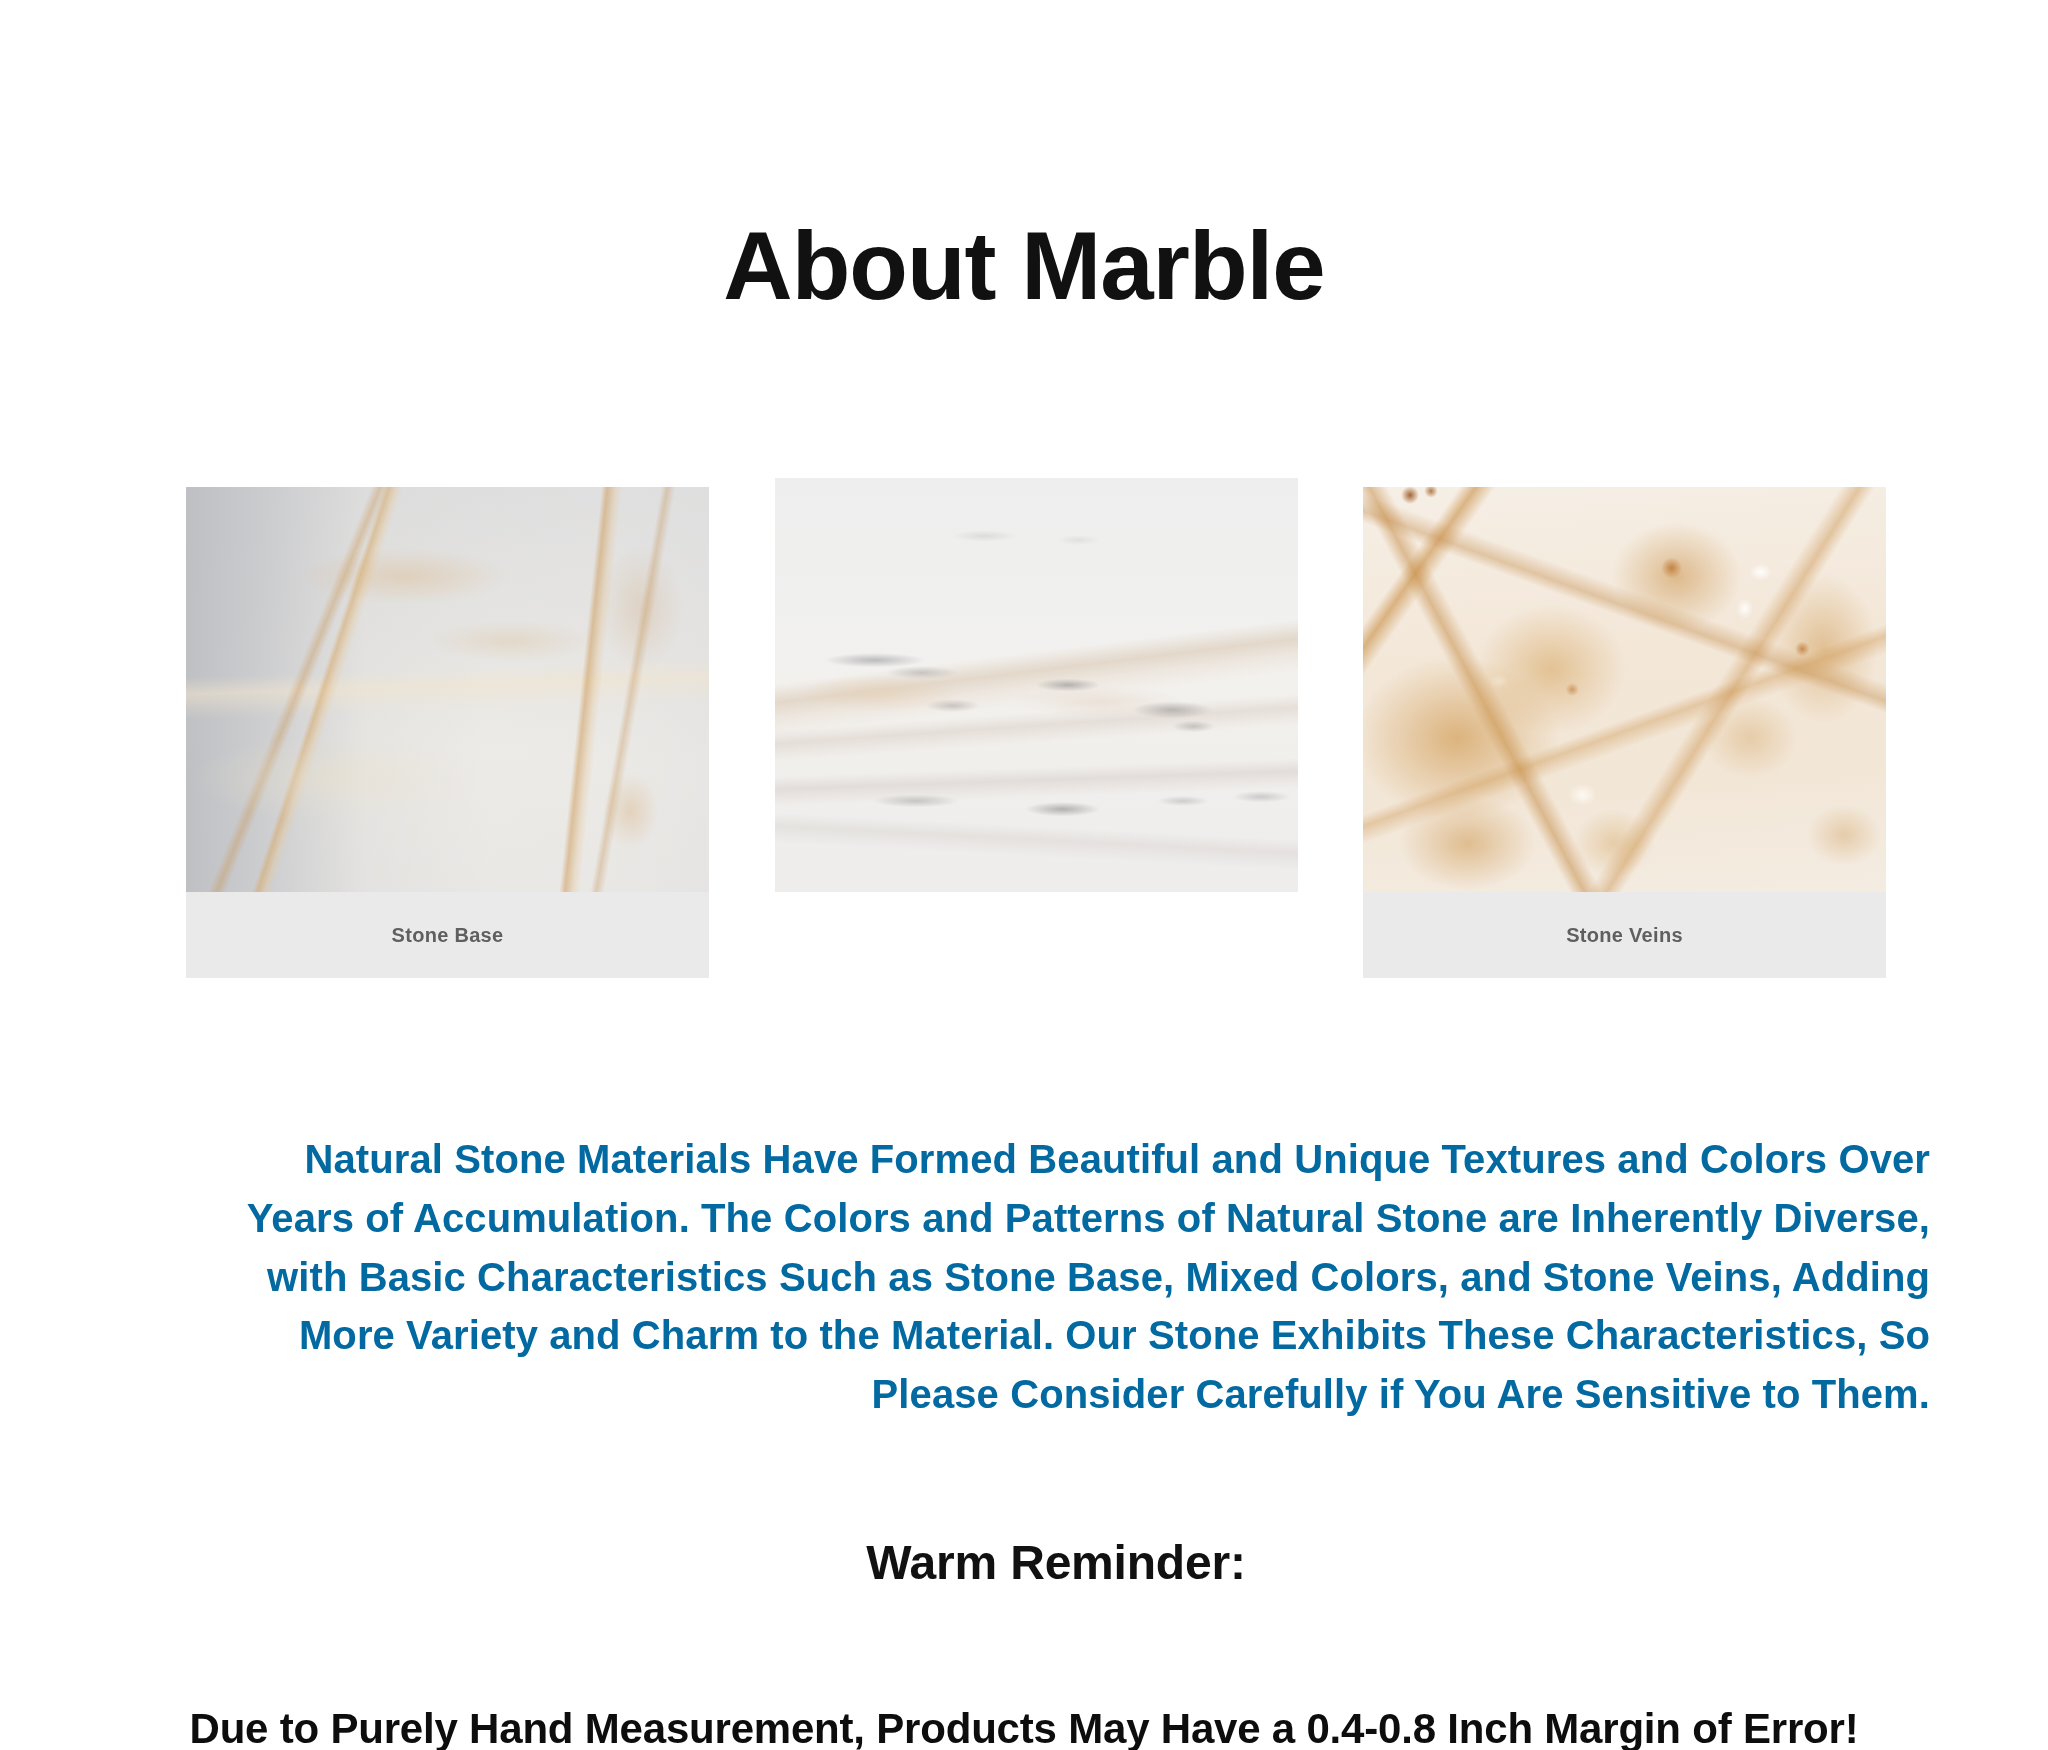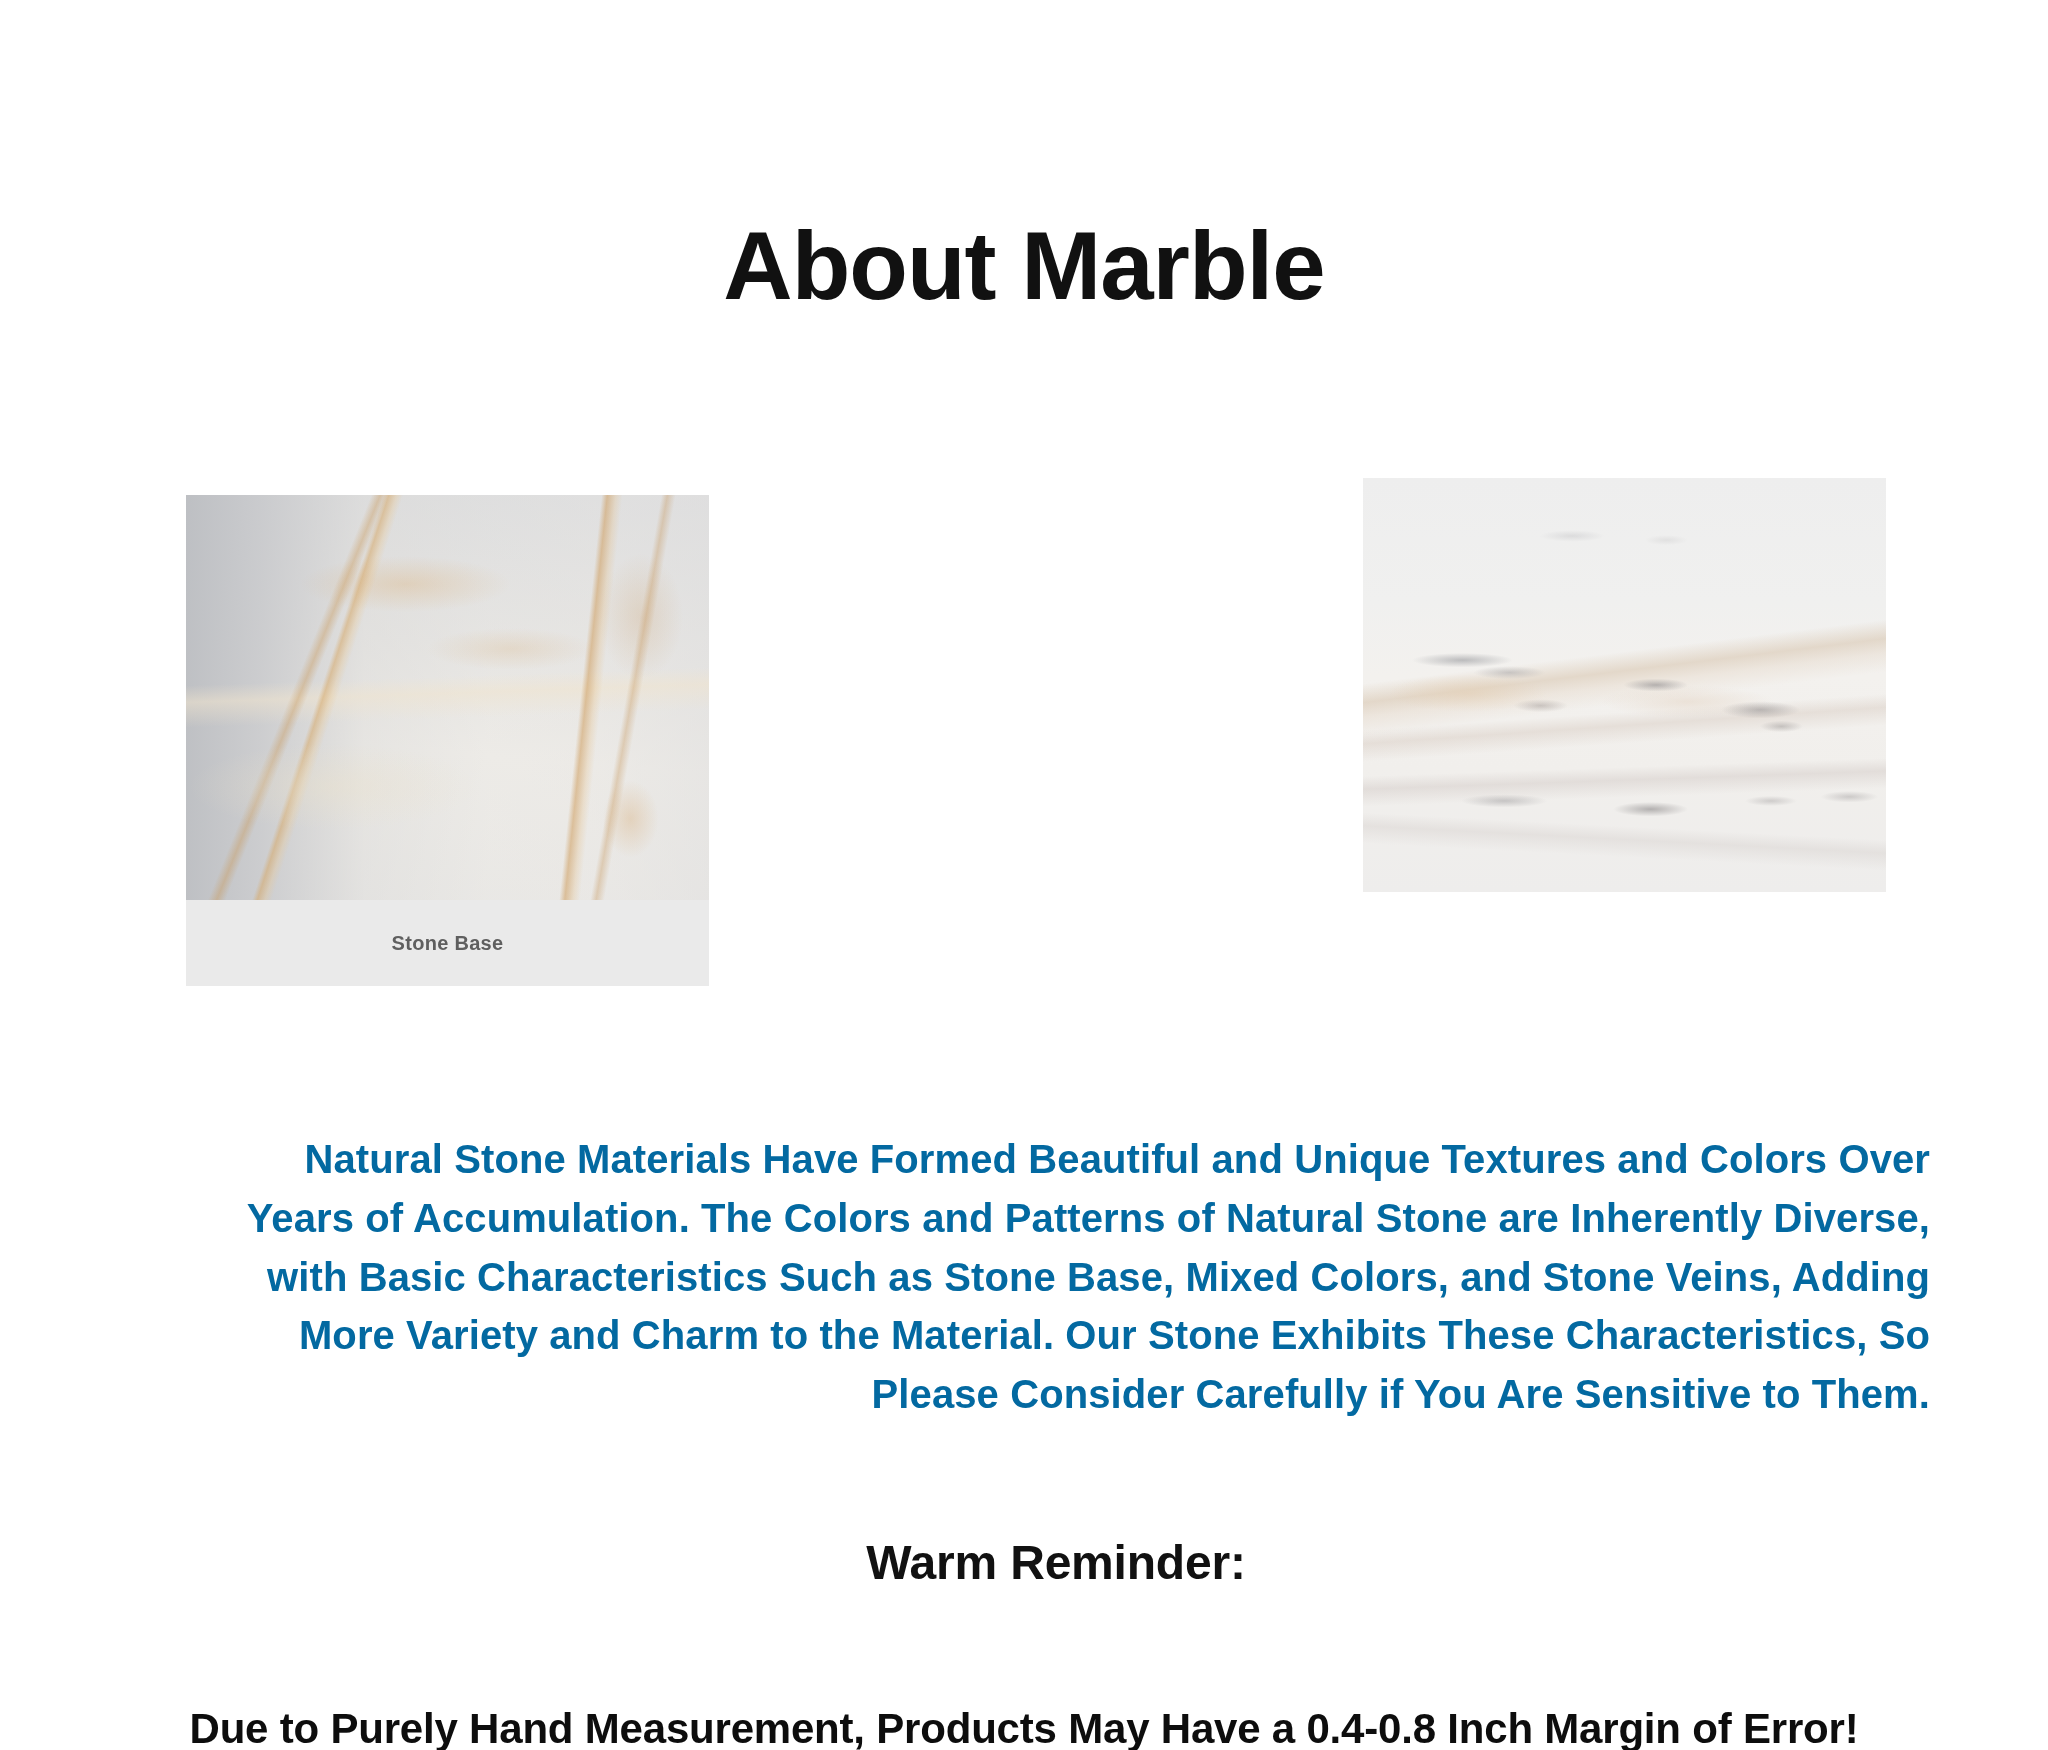--- a/index.html
+++ b/index.html
@@ -50,21 +50,21 @@
     align-items: flex-start;
   }
 
   .card {
     width: 523px;
     background: #eceaea;
     display: flex;
     flex-direction: column;
     align-items: stretch;
   }
-  .card.card-1 { margin-top: 17px; }
+  .card.card-1 { margin-top: 9px; }
   .card.card-2 { margin-top: 0px; }
   .card.card-3 { margin-top: 9px; }
 
   .card-image {
     width: 100%;
     height: 405px;
     position: relative;
     overflow: hidden;
   }
   .card.card-2 .card-image { height: 414px; }
@@ -231,20 +231,26 @@
       </div>
       <div class="card-caption">Stone Base</div>
     </div>
 
     <div class="card card-2">
       <div class="card-image">
         <div class="marble-2"></div>
       </div>
     </div>
 
+    <div class="card card-3">
+      <div class="card-image">
+        <div class="marble-3"></div>
+      </div>
+      <div class="card-caption">Stone Veins</div>
+    </div>
 
   </div>
 
   <p class="body-copy">Natural Stone Materials Have Formed Beautiful and Unique Textures and Colors Over Years of Accumulation. The Colors and Patterns of Natural Stone are Inherently Diverse, with Basic Characteristics Such as Stone Base, Mixed Colors, and Stone Veins, Adding More Variety and Charm to the Material. Our Stone Exhibits These Characteristics, So Please Consider Carefully if You Are Sensitive to Them.</p>
 
   <h2 class="warm-reminder">Warm Reminder:</h2>
 
   <p class="disclaimer">Due to Purely Hand Measurement, Products May Have a 0.4-0.8 Inch Margin of Error!</p>
 
 </div>

